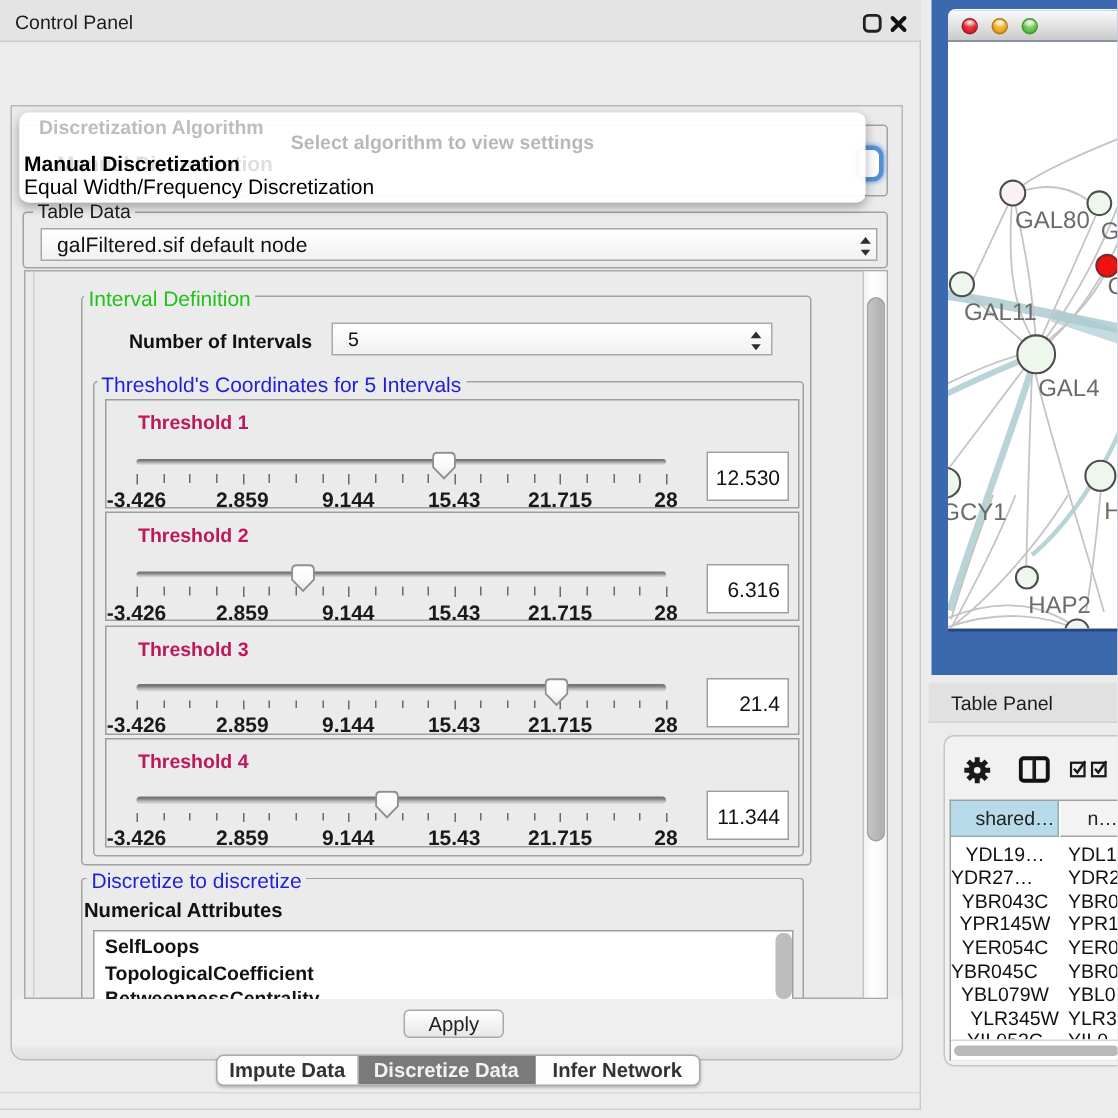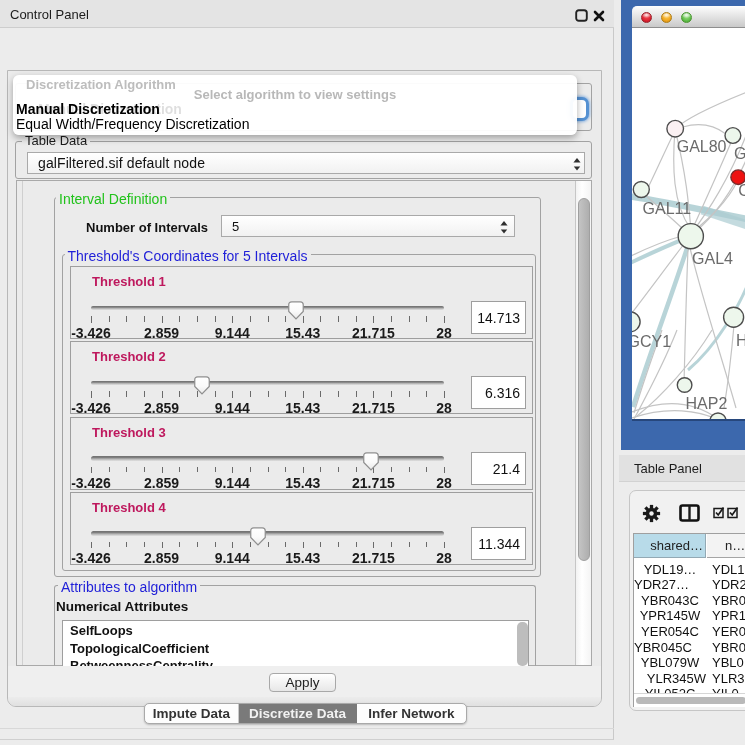--- a/index.html
+++ b/index.html
@@ -139,21 +139,21 @@
         <svg class="thumb" style="left:217.2px" width="17" height="20" viewBox="0 0 17 20">
           <path d="M4 0.8 H13 Q16.2 0.8 16.2 4 V11 L8.5 19 L0.8 11 V4 Q0.8 0.8 4 0.8 Z" fill="url(#tg0)" stroke="#8e8e8e" stroke-width="1.3"></path>
           <defs>
             <linearGradient id="tg0" x1="0" y1="0" x2="0" y2="1">
               <stop offset="0" stop-color="#ffffff"></stop>
               <stop offset="0.55" stop-color="#fafafa"></stop>
               <stop offset="1" stop-color="#e8e8e8"></stop>
             </linearGradient>
           </defs>
         </svg>
-        <div class="vbox">14.713</div>
+        <div class="vbox">12.530</div>
       </div>
       <div class="trow" style="top:341.3px">
         <div class="tlabel">Threshold 2</div>
         <div class="track"></div>
         <div class="tick" style="left:20.0px;top:49px;height:6.5px;"></div>
         <div class="tick" style="left:37.6px;top:49px;height:5.5px;"></div>
         <div class="tick" style="left:55.3px;top:49px;height:5.5px;"></div>
         <div class="tick" style="left:72.9px;top:49px;height:5.5px;"></div>
         <div class="tick" style="left:90.6px;top:49px;height:6.5px;"></div>
         <div class="tick" style="left:108.3px;top:49px;height:5.5px;"></div>
@@ -270,21 +270,21 @@
               <stop offset="0.55" stop-color="#fafafa"></stop>
               <stop offset="1" stop-color="#e8e8e8"></stop>
             </linearGradient>
           </defs>
         </svg>
         <div class="vbox">11.344</div>
       </div>
     </div>
 
   <div class="group" style="left:54px;top:585px;width:482px;height:100px;border-bottom:none;"></div>
-  <div class="gtitle" style="left:58px;top:579px;color:#1f1fd8;">Attributes to algorithm</div>
+  <div class="gtitle" style="left:58px;top:579px;color:#1f1fd8;">Discretize to discretize</div>
   <div class="abs" style="left:56px;top:599px;font-size:13.5px;font-weight:bold;color:#111;">Numerical Attributes</div>
   <div class="abs" style="left:62px;top:620px;width:467px;height:46px;background:#fff;border:1px solid #9e9e9e;border-bottom:none;overflow:hidden;font-weight:bold;">
     <div style="position:absolute;left:7px;top:2px;font-size:13px;color:#111;">SelfLoops</div>
     <div style="position:absolute;left:7px;top:19.6px;font-size:13px;color:#111;">TopologicalCoefficient</div>
     <div style="position:absolute;left:7px;top:37.2px;font-size:13px;color:#111;">BetweennessCentrality</div>
     <div style="position:absolute;left:454px;top:1px;width:11px;height:44px;background:#bdbdbd;border-radius:5px;"></div>
   </div>
 
   <div class="abs" style="left:575px;top:181px;width:16px;height:484px;background:linear-gradient(90deg,#f2f2f2,#ffffff 40%,#f4f4f4);border-left:1px solid #c6c6c6;"></div>
   <div class="abs" style="left:577.5px;top:198px;width:12px;height:363px;background:linear-gradient(90deg,#c4c4c4,#aeaeae);border:1px solid #9f9f9f;border-radius:6px;"></div>

